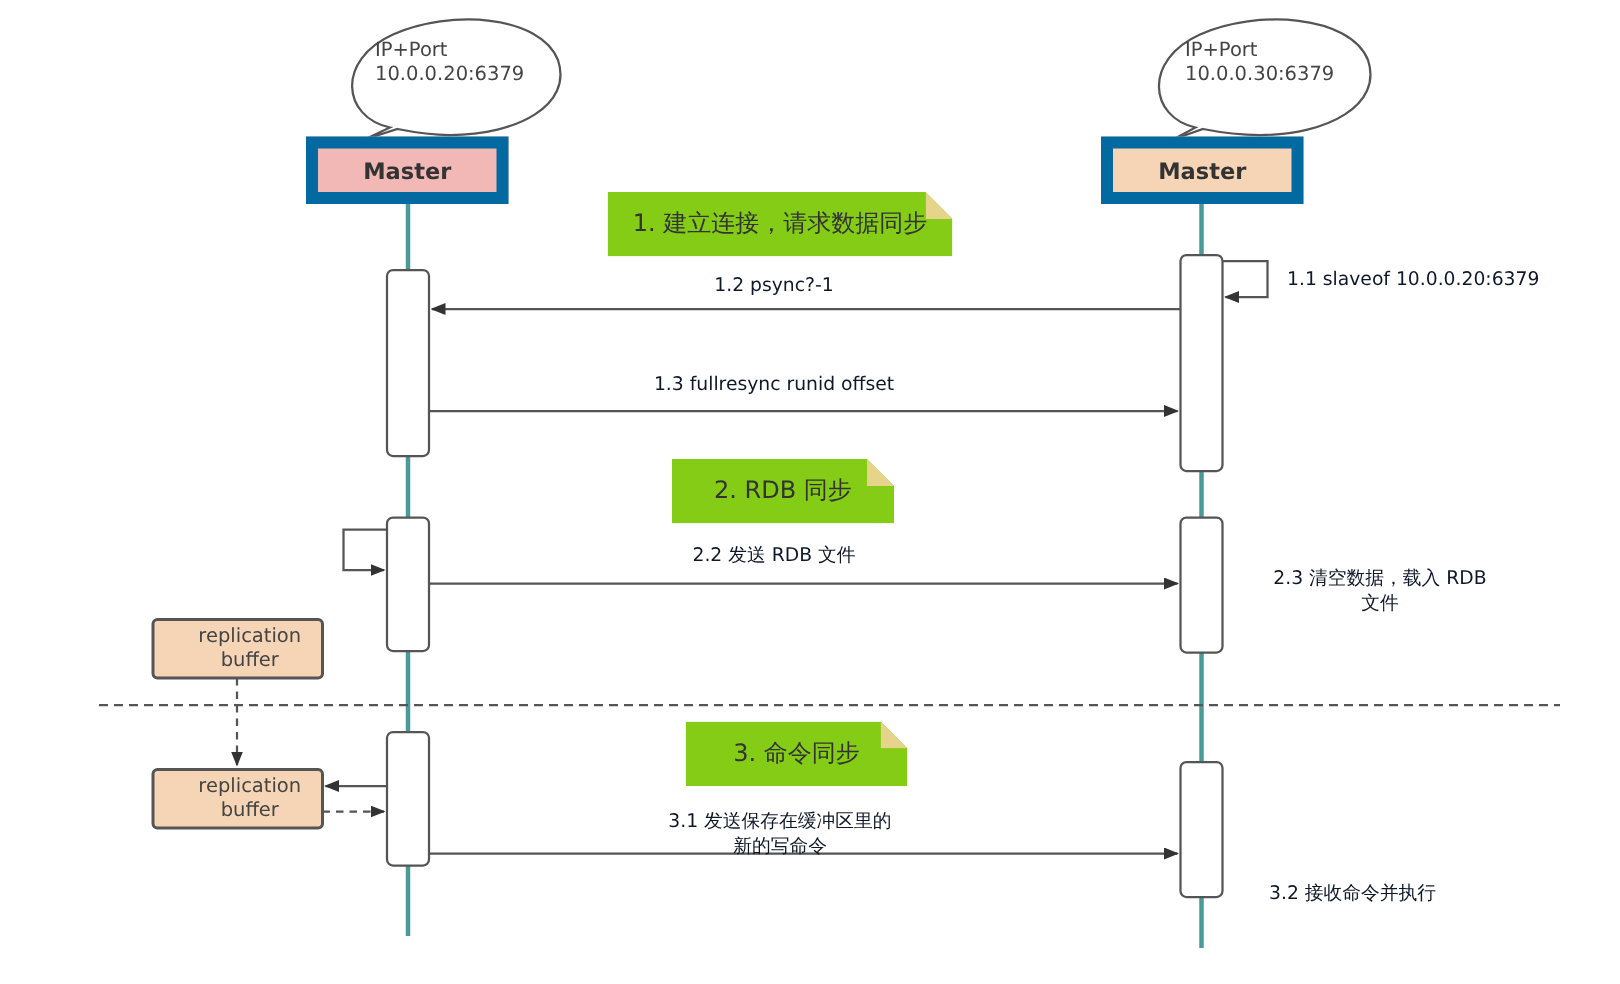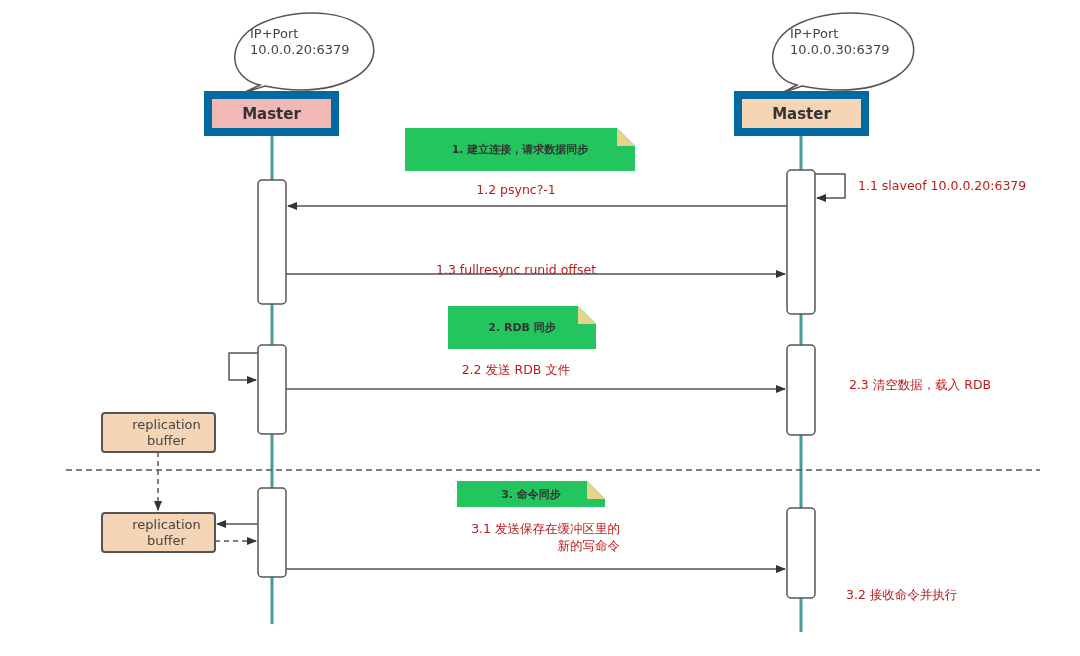--- a/index.html
+++ b/index.html
@@ -3,25 +3,25 @@
 <meta charset="utf-8">
 <style>
   html, body { margin: 0; padding: 0; background: #ffffff; }
   body { width: 1080px; height: 656px; position: relative; overflow: hidden;
          font-family: "DejaVu Sans", "Liberation Sans", sans-serif; color: #333333; }
   #canvas { position: absolute; left: 0; top: 0; }
   .actor { position: absolute; box-sizing: border-box; border: 8px solid #0369a1;
            display: flex; align-items: center; justify-content: center;
            font-weight: bold; font-size: 15px; color: #333333; }
   .note { position: absolute; display: flex; align-items: center; justify-content: center;
-          font-weight: bold; font-size: 11px; color: #333333; background: #22c55e;
+          font-weight: normal; font-size: 16px; color: #333333; background: #84cc16;
           clip-path: polygon(0 0, calc(100% - 18px) 0, 100% 18px, 100% 100%, 0 100%); }
   .note-fold { position: absolute; width: 18px; height: 18px; background: #e6d48a;
                clip-path: polygon(0 0, 100% 100%, 0 100%); }
-  .msg { position: absolute; font-size: 12.5px; color: #b91c1c; text-align: center; white-space: nowrap; line-height: 17px; }
+  .msg { position: absolute; font-size: 12.5px; color: #0f172a; text-align: center; white-space: nowrap; line-height: 17px; }
   .bubble-text { position: absolute; font-size: 13px; color: #444444; text-align: left; line-height: 16px; }
   .buffer { position: absolute; box-sizing: border-box; border: 2px solid #555555; border-radius: 4px;
             background: #f6d5b6; font-size: 13px; color: #444444; text-align: center;
             display: flex; align-items: center; justify-content: center; line-height: 16px; padding-left: 16px; }
 </style>
 </head>
 <body>
 
 <svg id="canvas" width="1080" height="656" viewBox="0 0 1080 656">
   <defs>
@@ -73,35 +73,36 @@
   <div>10.0.0.30:6379</div>
 </div>
 
 <div class="actor" style="left:204px; top:91px; width:135px; height:45px; background:#f2b8b5;">Master</div>
 <div class="actor" style="left:734px; top:91px; width:135px; height:45px; background:#f6d5b6;">Master</div>
 
 <div class="note" style="left:405px; top:128px; width:230px; height:43px;">1. 建立连接，请求数据同步</div>
 <div class="note-fold" style="left:617px; top:128px;"></div>
 <div class="note" style="left:448px; top:306px; width:148px; height:43px;text-align:center;">2. RDB 同步</div>
 <div class="note-fold" style="left:578px; top:306px;"></div>
-<div class="note" style="left:457px; top:481px; width:148px; height:26px;">3. 命令同步</div>
+<div class="note" style="left:457px; top:481px; width:148px; height:43px;">3. 命令同步</div>
 <div class="note-fold" style="left:587px; top:481px;"></div>
 
 <div class="msg" style="left:858px; top:177px; text-align:left;">1.1 slaveof 10.0.0.20:6379</div>
 <div class="msg" style="left:436px; top:181px; width:160px;">1.2 psync?-1</div>
-<div class="msg" style="left:406px; top:261px; width:220px;">1.3 fullresync runid offset</div>
+<div class="msg" style="left:406px; top:247px; width:220px;">1.3 fullresync runid offset</div>
 
 <div class="msg" style="left:20px; top:344px; width:200px; text-align:left;">
 </div>
 <div class="msg" style="left:436px; top:361px; width:160px;">2.2 发送 RDB 文件</div>
 <div class="msg" style="left:820px; top:376px; width:200px;">
   <div>2.3 清空数据，载入 RDB</div>
+  <div>文件</div>
 </div>
 
-<div class="msg" style="left:420px; top:520px; width:200px;text-align:right;">
+<div class="msg" style="left:420px; top:538px; width:200px;">
   <div>3.1 发送保存在缓冲区里的</div>
   <div>新的写命令</div>
 </div>
 <div class="msg" style="left:846px; top:570px; text-align:left;margin-top:16px;">3.2 接收命令并执行</div>
 
 <div class="buffer" style="left:101px; top:412px; width:115px; height:41px;">
   <div>
     <div>replication</div>
     <div>buffer</div>
   </div>

